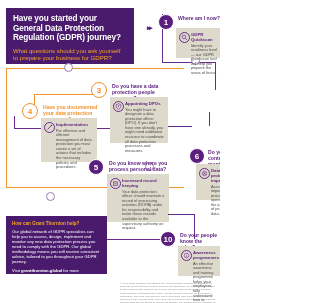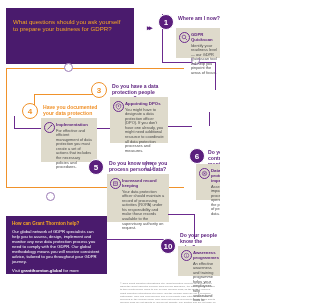--- a/index.html
+++ b/index.html
@@ -109,20 +109,21 @@
     position:absolute;left:120px;top:282px;width:96px;
     color:#8a8a8a;font-size:2.5px;line-height:3.2px;
   }
 </style>
 </head>
 <body>
 
 <div class="page">
 
   <div class="title-box">
+    <div class="title-main">Have you started your General Data Protection Regulation (GDPR) journey?</div>
     <div class="title-sub">What questions should you ask yourself to prepare your business for GDPR?</div>
   </div>
 
   <div class="chev" style="left:147px;top:24px;">▸▸</div>
 
   <div class="flow">
     <div class="frame-orange"></div>
 
     <div class="line pl vline" style="left:158px;top:-52px;height:48px;"></div>
     <div class="line pl hline" style="left:158px;top:-4px;width:54px;"></div>
@@ -208,21 +209,21 @@
         </svg>
     </span>
     <div class="card-h">Data protection impact</div>
     <div class="card-b">Assess the impact of processing operations on the protection of personal data.</div>
   </div>
 
   <div class="line pl hline" style="position:absolute;left:44px;top:239px;width:124px;background:#6b2a8e;height:1px;"></div>
   <div class="line pl vline" style="position:absolute;left:194px;top:214px;width:1px;height:25px;background:#6b2a8e;"></div>
   <div class="line pl hline" style="position:absolute;left:168px;top:214px;width:27px;height:1px;background:#6b2a8e;"></div>
   <div class="chev" style="left:38px;top:234px;">◂◂</div>
-  <div class="step purple" style="left:160px;top:238px;">10</div>
+  <div class="step purple" style="left:160px;top:231px;">10</div>
   <div class="q" style="left:180px;top:232px;width:38px;">Do your people know the rules?</div>
   <div class="card" style="left:178px;top:246px;width:42px;height:30px;">
     <span class="ic">
       <svg width="7" height="7" viewBox="0 0 10 10" style="margin:1px;">
           <circle cx="5" cy="5" r="3.3" fill="none" stroke="#6b2a8e" stroke-width="0.8"></circle>
           <text x="5" y="6.8" font-size="4.4" fill="#6b2a8e" text-anchor="middle" font-family="Liberation Sans, sans-serif">L</text>
         </svg>
     </span>
     <div class="card-h">Awareness programmes</div>
     <div class="card-b">An effective awareness and training programme helps your employees fully understand how to protect data to comply with GDPR.</div>

